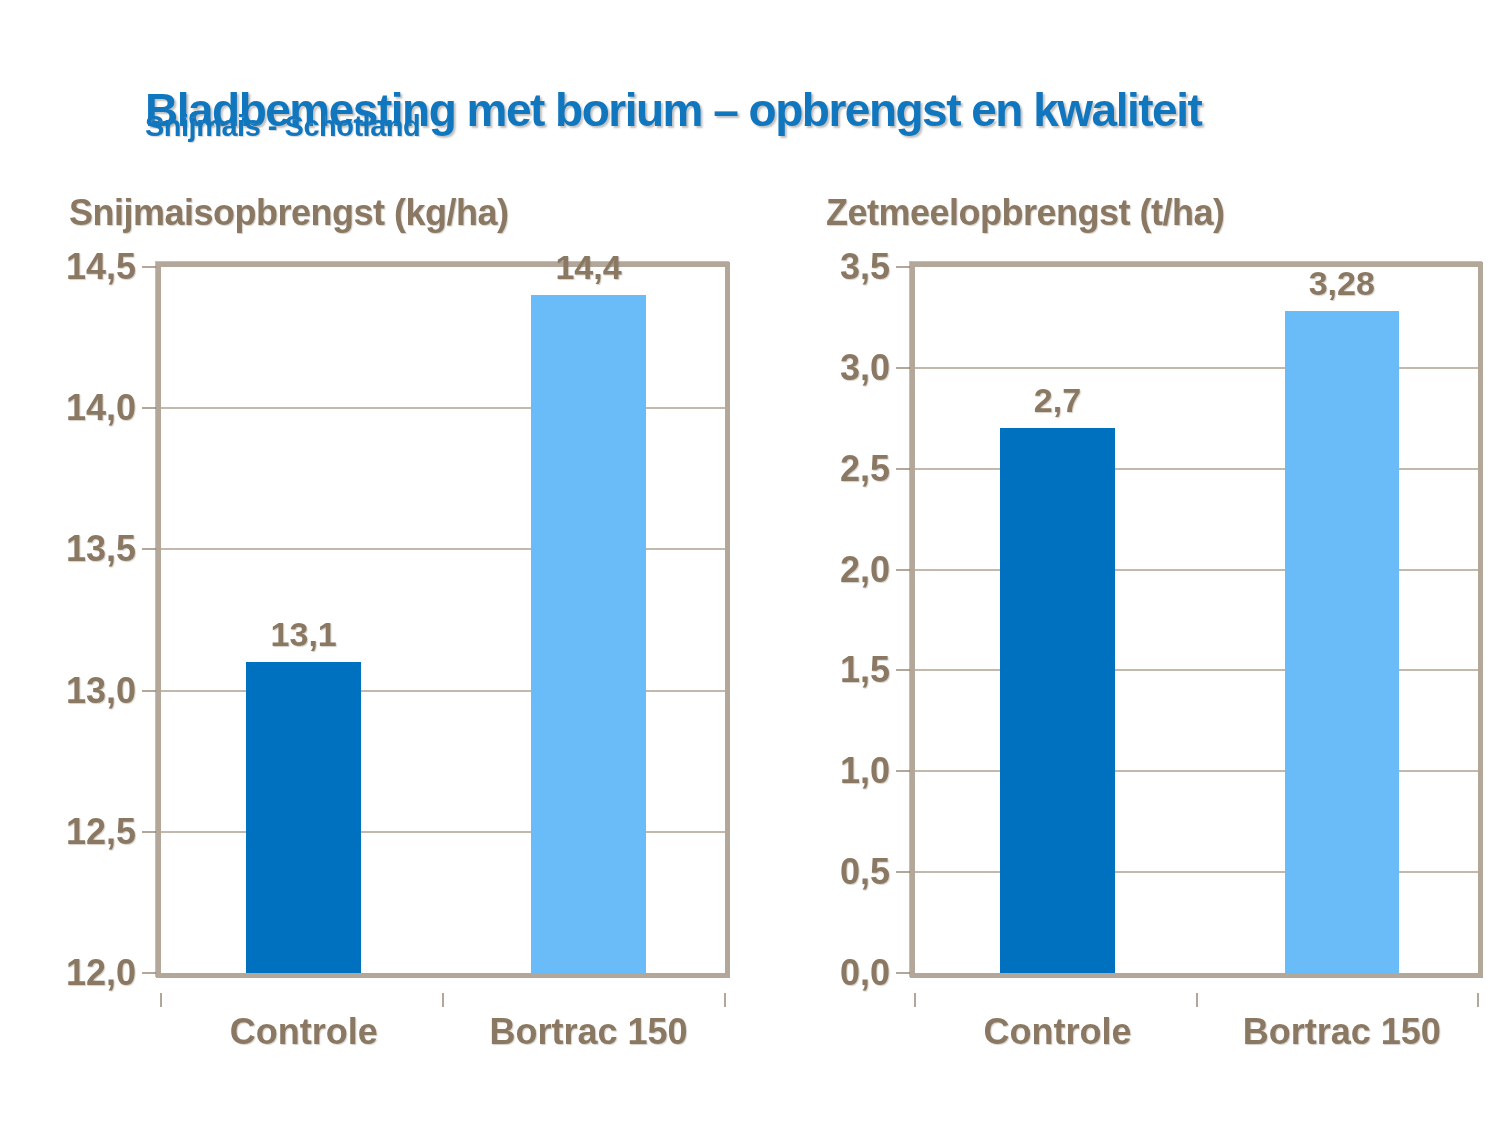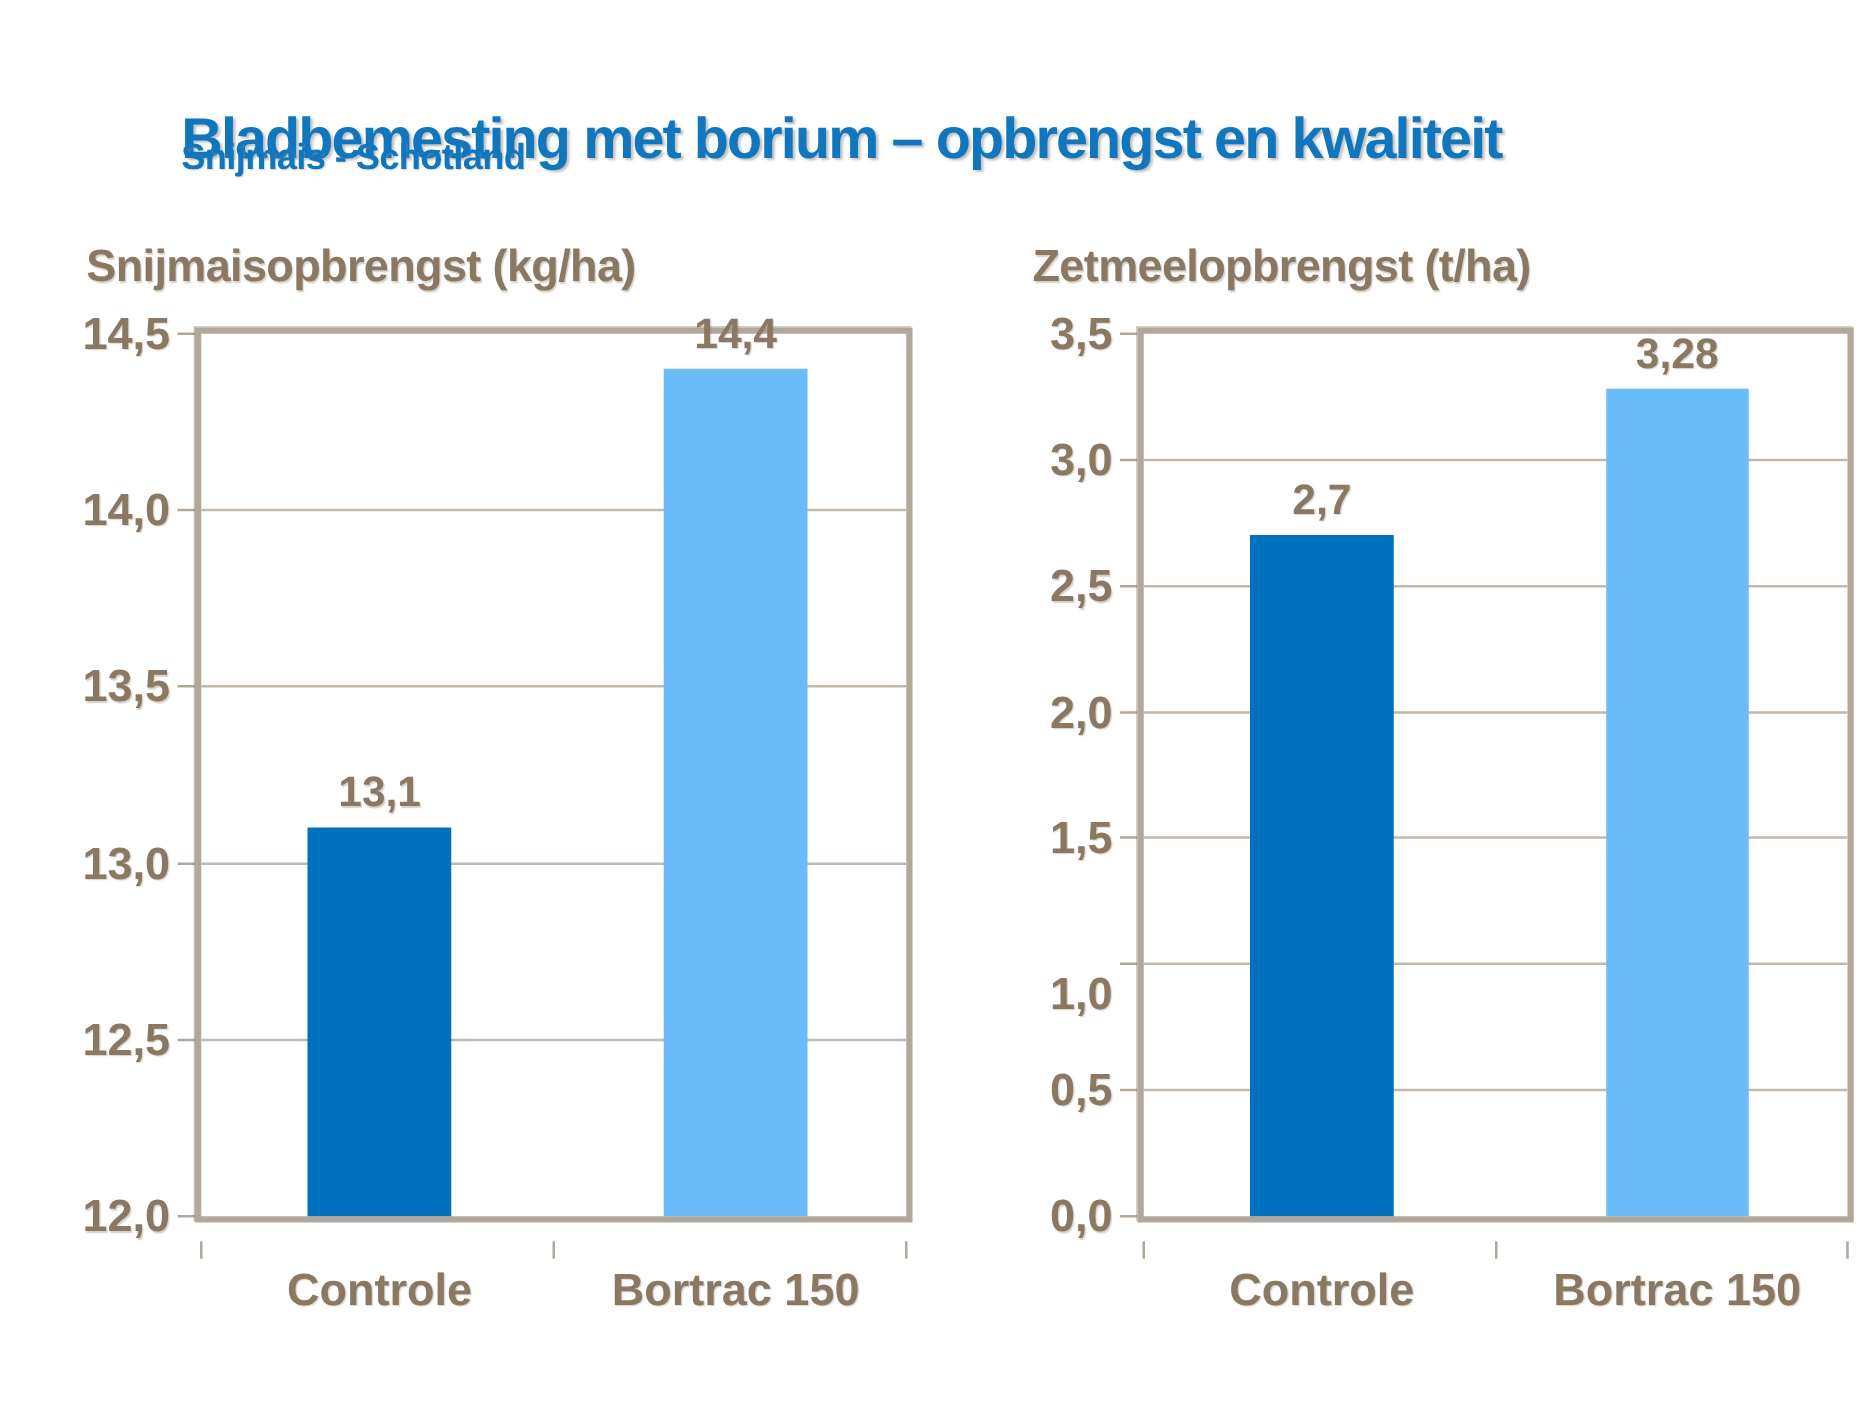--- a/index.html
+++ b/index.html
@@ -126,21 +126,21 @@
       </div>
   </section>
 
   <section>
     <h2 class="chart-title" style="left:825px;top:191px;">Zetmeelopbrengst (t/ha)</h2>
     <div class="y-axis" style="left:800px;top:267px;width:110px;height:706px;">
         <div class="ytick-label" style="top: 100%;">0,0</div>
         <div class="ytick-mark" style="top: 100%;"></div>
         <div class="ytick-label" style="top: 85.7143%;">0,5</div>
         <div class="ytick-mark" style="top: 85.7143%;"></div>
-        <div class="ytick-label" style="top: 71.4286%; margin-top: 24px;">1,0</div>
+        <div class="ytick-label" style="top: 71.4286%;">1,0</div>
         <div class="ytick-mark" style="top: 71.4286%;"></div>
         <div class="ytick-label" style="top: 57.1429%;">1,5</div>
         <div class="ytick-mark" style="top: 57.1429%;"></div>
         <div class="ytick-label" style="top: 42.8571%;">2,0</div>
         <div class="ytick-mark" style="top: 42.8571%;"></div>
         <div class="ytick-label" style="top: 28.5714%;">2,5</div>
         <div class="ytick-mark" style="top: 28.5714%;"></div>
         <div class="ytick-label" style="top: 14.2857%;">3,0</div>
         <div class="ytick-mark" style="top: 14.2857%;"></div>
         <div class="ytick-label" style="top: 0%;">3,5</div>

